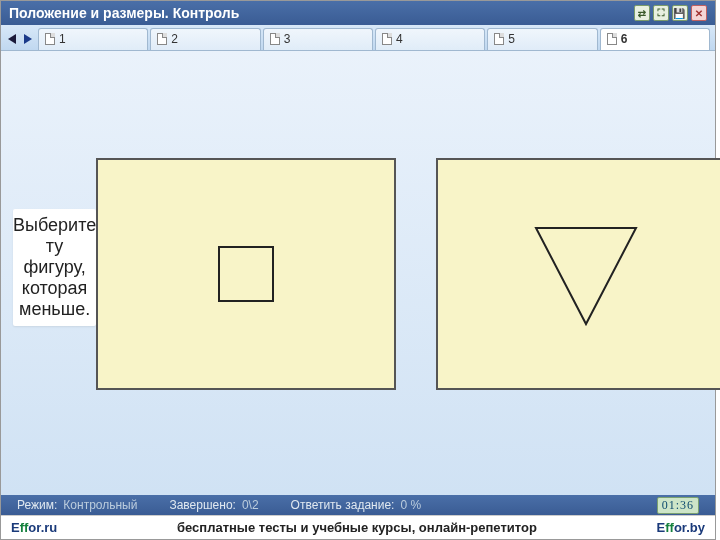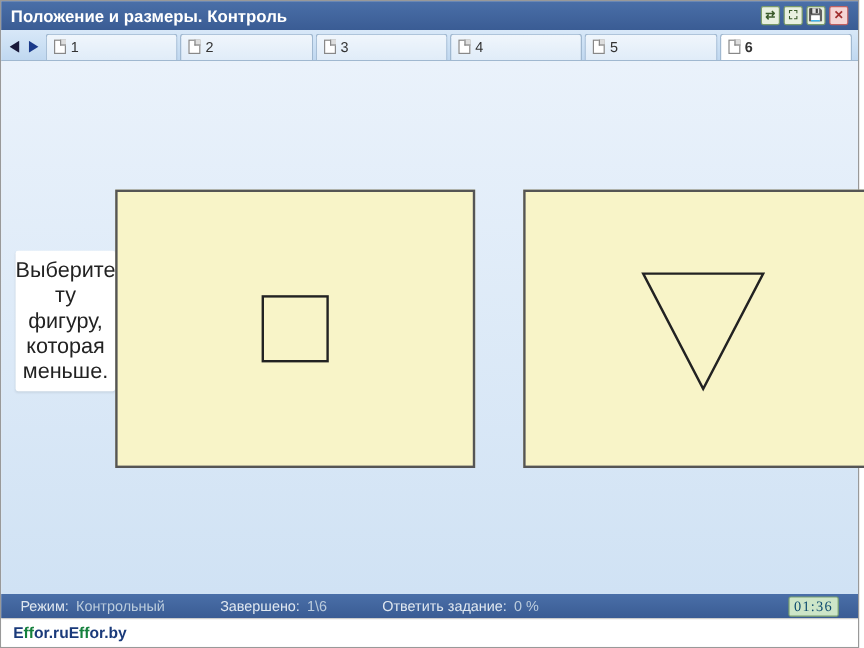--- a/index.html
+++ b/index.html
@@ -53,21 +53,21 @@
   .answer-row { margin-top: auto; padding-bottom: 4px; }
   .answer-btn {
     background: linear-gradient(#fafafa,#e4e4e4); border: 1px solid #999;
     border-radius: 3px; padding: 4px 16px; font-size: 14px; cursor: pointer; color: #222;
   }
   .statusbar {
     background: linear-gradient(#4a6fa8, #3a5c94); color: #fff; font-size: 12px;
     height: 20px; display: flex; align-items: center; padding: 0 16px; gap: 6px;
   }
   .status-label { color: #e0e8f0; }
-  .status-val { color: #bcd; margin-right: 40px; }
+  .status-val { color: #bcd; margin-right: 26px; }
   .timer {
     margin-left: auto; background: #cde5c8; color: #0c4a6e; border: 1px solid #7aa070;
     padding: 0 4px; font-family: Liberation Serif, serif; font-size: 12px; letter-spacing: 1px;
     border-radius: 2px;
   }
   .footer {
     height: 24px; background: #fff; display: flex; align-items: center;
     font-size: 13px; padding: 0 10px; border-top: 1px solid #ccc;
   }
   .brand-left, .brand-right { color: #1a3a7a; font-weight: bold; }
@@ -137,28 +137,29 @@
           <polygon points="20,24 120,24 70,120" fill="none" stroke="#222" stroke-width="2"></polygon>
         </svg>
       </div>
     </div>
   </div>
 
   <div class="statusbar">
     <span class="status-label">Режим:</span>
     <span class="status-val">Контрольный</span>
     <span class="status-label">Завершено:</span>
-    <span class="status-val">1\6</span>
+    <span class="status-val">0\2</span>
     <span class="status-label">Ответить задание:</span>
     <span class="status-val" style="margin-right:0">0 %</span>
     <span class="timer">01:36</span>
   </div>
 
   <div class="footer">
     <span class="brand-left">
       <span>E</span><span class="ff">ff</span><span>or.ru</span>
     </span>
+    <span class="footer-center">бесплатные тесты и учебные курсы, онлайн-репетитор</span>
     <span class="brand-right">
       <span>E</span><span class="ff">ff</span><span>or.by</span>
     </span>
   </div>
 
 </div>
 
 </body></html>

